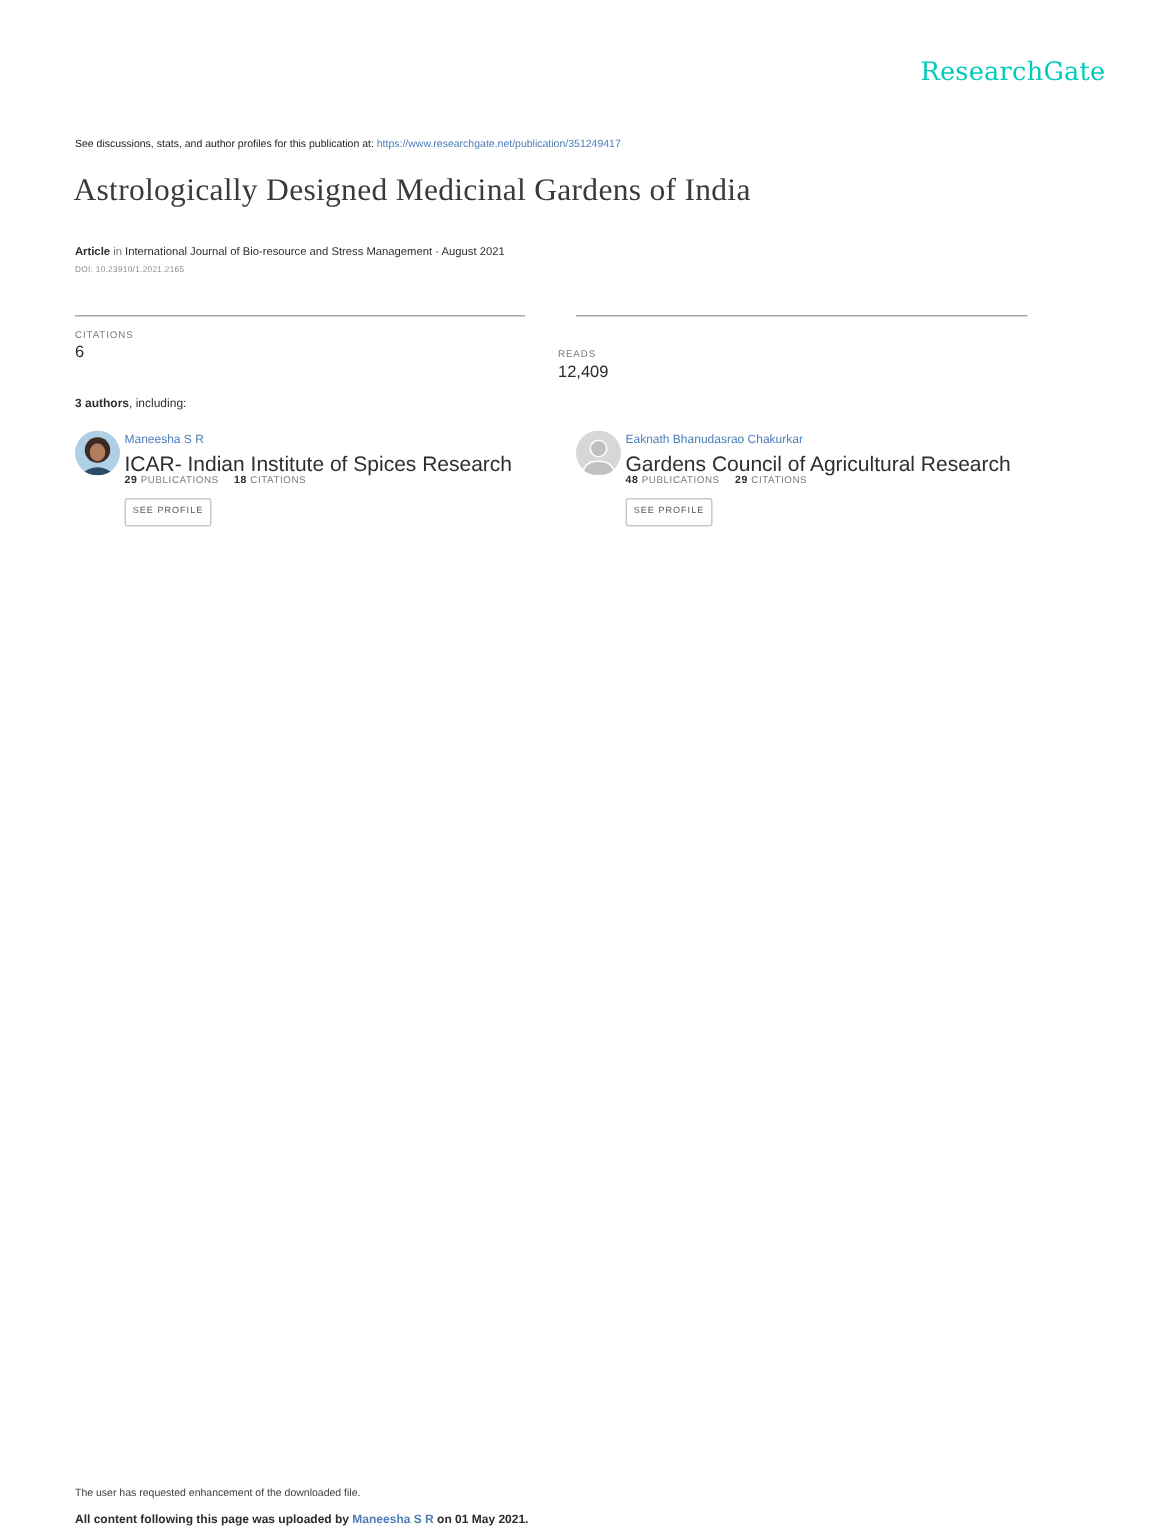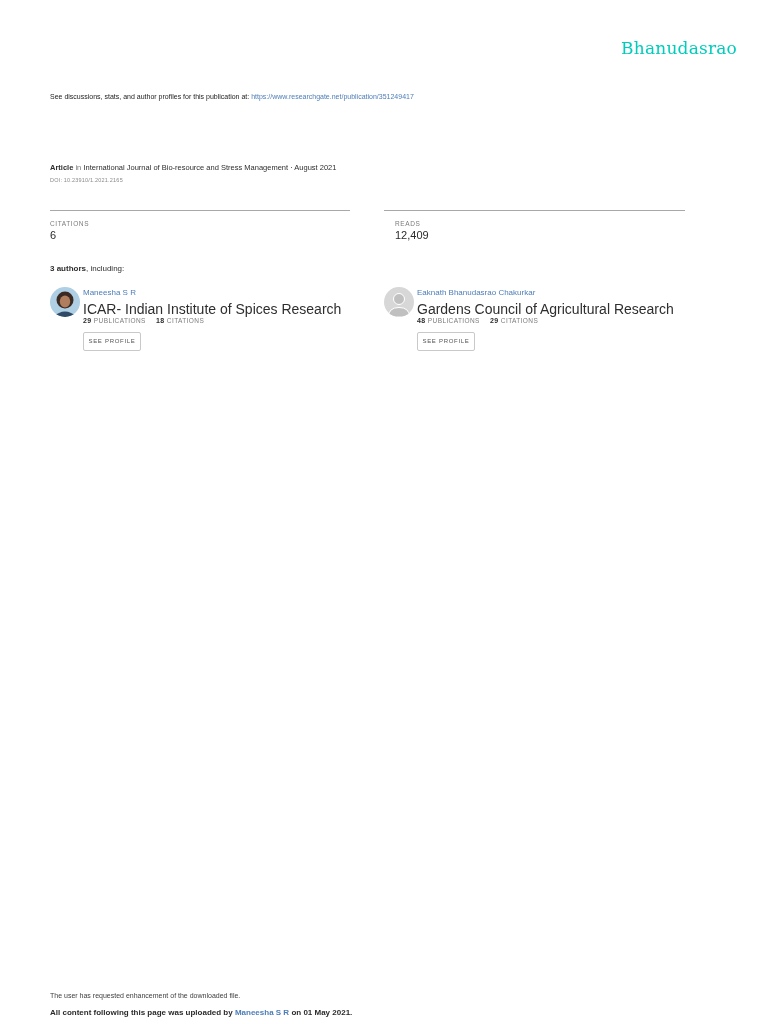--- a/index.html
+++ b/index.html
@@ -45,21 +45,21 @@
   .divider.left { left:50px; width:300px; }
   .divider.right { left:384px; width:301px; }
 
   .stat-label {
     position:absolute; top:220px; font-size:6.5px; color:#7b7b7b;
     letter-spacing:0.6px;
   }
   .stat-value {
     position:absolute; top:229px; font-size:11px; color:#2b2b2b;
   }
-  .col-left { left:50px; } .col-right { left:395px; }
+  .col-left { left:50px; } .col-right { left:372px;margin-top:13px; }
 
   .authors-heading { position:absolute; left:50px; top:264px; font-size:8px; color:#2e2e2e;text-align:center; }
   .authors-heading .bold { font-weight:bold; }
 
   .author-card { position:absolute; top:286px; width:300px; height:70px; }
   .author-card.first  { left:50px; }
   .author-card.second { left:384px; }
 
   .avatar {
     position:absolute; left:0; top:1px; width:30px; height:30px;
@@ -89,26 +89,27 @@
   .footer-upload .link { font-weight:600; }
   .footer-note {
     position:absolute; left:50px; top:992px; font-size:7px; color:#3d3d3d;
   }
 </style>
 </head>
 <body>
 
 <div class="page">
 
-  <div class="rg-logo">Bhanudasrao</div>
+  <div class="rg-logo">ResearchGate</div>
 
   <div class="header-note">
     <span>See discussions, stats, and author profiles for this publication at: </span><a>https://www.researchgate.net/publication/351249417</a>
   </div>
 
+  <h1 class="paper-title">Astrologically Designed Medicinal Gardens of India</h1>
 
   <div class="article-line">
     <span class="type">Article</span>
     <span class="in-word">in</span>
     <span>International Journal of Bio-resource and Stress Management · August 2021</span>
   </div>
 
   <div class="doi-line">DOI: 10.23910/1.2021.2165</div>
 
   <div class="divider left"></div>

